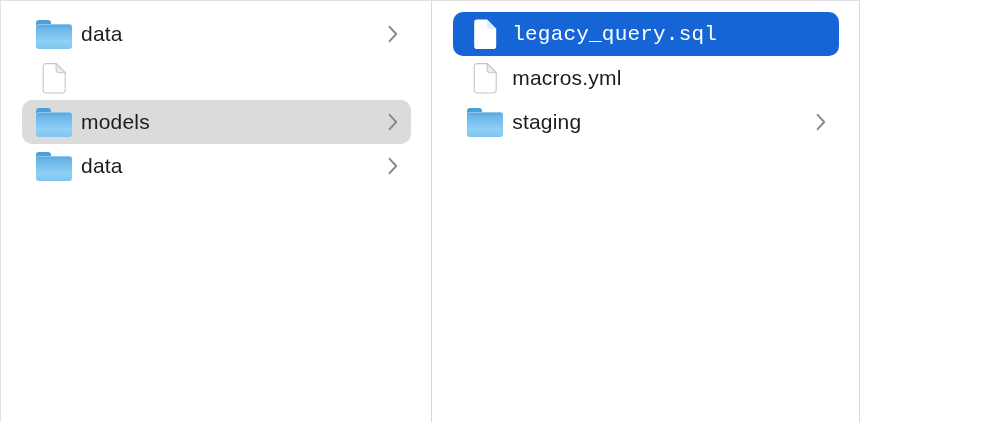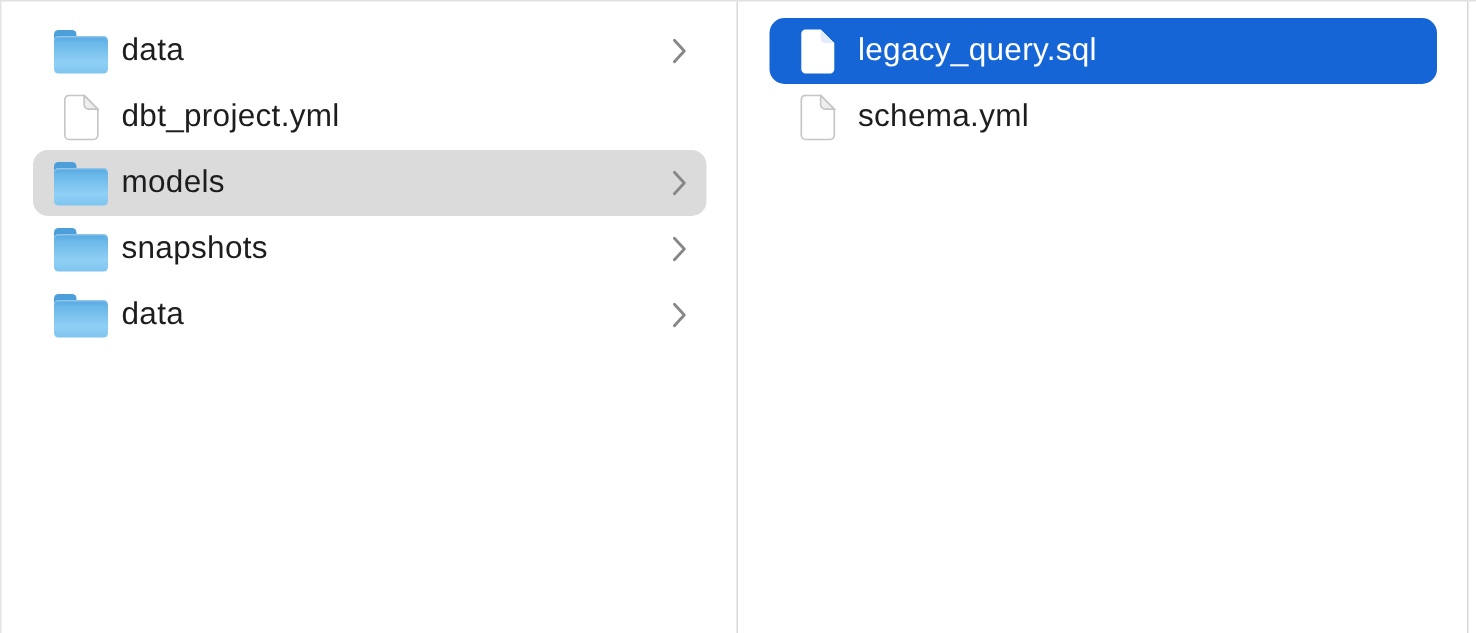--- a/index.html
+++ b/index.html
@@ -11,21 +11,21 @@
   }
   :root {
     --accent: #1565d6;
     --sel-inactive: #dbdbdb;
     --text: #1d1d1f;
     --text-selected: #ffffff;
     --divider: #d8d8d8;
     --chevron: #87878a;
   }
   .finder {
-    width: 984px; height: 422px;
+    width: 860px; height: 422px;
     background: #fff;
     border-top: 1px solid #e0e0e0;
     border-left: 1px solid #e3e3e3;
     display: flex;
     overflow: hidden;
   }
   .column {
     height: 100%;
     padding-top: 11px;
     border-right: 1px solid var(--divider);
@@ -35,21 +35,21 @@
   .col-1 { width: 487px; }
   .col-rest { flex: 1 1 auto; border-right: none; }
 
   .row {
     height: 44px;
     margin: 0 20px 0 21px;
     border-radius: 10px;
     display: flex;
     align-items: center;
   }
-  .row.sel-active { background: var(--accent); }
+  .row.sel-active { background: var(--accent); font-family: Liberation Mono, monospace; }
   .row.sel-inactive { background: var(--sel-inactive); justify-content: space-between; }
 
   .icon-box {
     width: 36px; height: 36px;
     margin-left: 14px;
     flex: 0 0 36px;
     display: flex; align-items: center; justify-content: center;
     position: relative;
   }
 
@@ -113,51 +113,35 @@
     </span>
   </div>
       <div class="row">
     <span class="icon-box">
 
       <svg class="doc-icon" width="25" height="31" viewBox="0 0 25 31" aria-hidden="true">
         <path class="doc-body" d="M4 0.6 H14.1 L23.2 9.7 V27.2 A2.8 2.8 0 0 1 20.4 30 H4 A2.8 2.8 0 0 1 1.2 27.2 V3.4 A2.8 2.8 0 0 1 4 0.6 Z"></path>
         <path class="doc-fold" d="M14.1 0.6 L23.2 9.7 H17 A2.9 2.9 0 0 1 14.1 6.8 Z"></path>
       </svg>
     </span>
-    <span class="label">dbt_project.yml</span>
     <span class="chevron" style="visibility: hidden;">
       <svg width="10" height="18" viewBox="0 0 10 18">
         <path d="M1.6 1.8 L8.2 9 L1.6 16.2" fill="none" stroke-width="1.9" stroke-linecap="round" stroke-linejoin="round"></path>
       </svg>
     </span>
   </div>
       <div class="row sel-inactive">
     <span class="icon-box">
       <span class="folder-icon" aria-hidden="true">
             <span class="tab"></span>
             <span class="body"></span>
           </span>
 
     </span>
     <span class="label">models</span>
-    <span class="chevron">
-      <svg width="10" height="18" viewBox="0 0 10 18">
-        <path d="M1.6 1.8 L8.2 9 L1.6 16.2" fill="none" stroke-width="1.9" stroke-linecap="round" stroke-linejoin="round"></path>
-      </svg>
-    </span>
-  </div>
-      <div class="row">
-    <span class="icon-box">
-      <span class="folder-icon" aria-hidden="true">
-            <span class="tab"></span>
-            <span class="body"></span>
-          </span>
-
-    </span>
-    <span class="label">snapshots</span>
     <span class="chevron">
       <svg width="10" height="18" viewBox="0 0 10 18">
         <path d="M1.6 1.8 L8.2 9 L1.6 16.2" fill="none" stroke-width="1.9" stroke-linecap="round" stroke-linejoin="round"></path>
       </svg>
     </span>
   </div>
       <div class="row">
     <span class="icon-box">
       <span class="folder-icon" aria-hidden="true">
             <span class="tab"></span>
@@ -190,22 +174,37 @@
     </span>
   </div>
       <div class="row">
     <span class="icon-box">
 
       <svg class="doc-icon" width="25" height="31" viewBox="0 0 25 31" aria-hidden="true">
         <path class="doc-body" d="M4 0.6 H14.1 L23.2 9.7 V27.2 A2.8 2.8 0 0 1 20.4 30 H4 A2.8 2.8 0 0 1 1.2 27.2 V3.4 A2.8 2.8 0 0 1 4 0.6 Z"></path>
         <path class="doc-fold" d="M14.1 0.6 L23.2 9.7 H17 A2.9 2.9 0 0 1 14.1 6.8 Z"></path>
       </svg>
     </span>
-    <span class="label">schema.yml</span>
+    <span class="label">macros.yml</span>
     <span class="chevron" style="visibility: hidden;">
+      <svg width="10" height="18" viewBox="0 0 10 18">
+        <path d="M1.6 1.8 L8.2 9 L1.6 16.2" fill="none" stroke-width="1.9" stroke-linecap="round" stroke-linejoin="round"></path>
+      </svg>
+    </span>
+  </div>
+      <div class="row">
+    <span class="icon-box">
+      <span class="folder-icon" aria-hidden="true">
+            <span class="tab"></span>
+            <span class="body"></span>
+          </span>
+
+    </span>
+    <span class="label">staging</span>
+    <span class="chevron">
       <svg width="10" height="18" viewBox="0 0 10 18">
         <path d="M1.6 1.8 L8.2 9 L1.6 16.2" fill="none" stroke-width="1.9" stroke-linecap="round" stroke-linejoin="round"></path>
       </svg>
     </span>
   </div>
     </div>
   <div class="column col-rest"></div>
 </div>
 
 </body></html>

